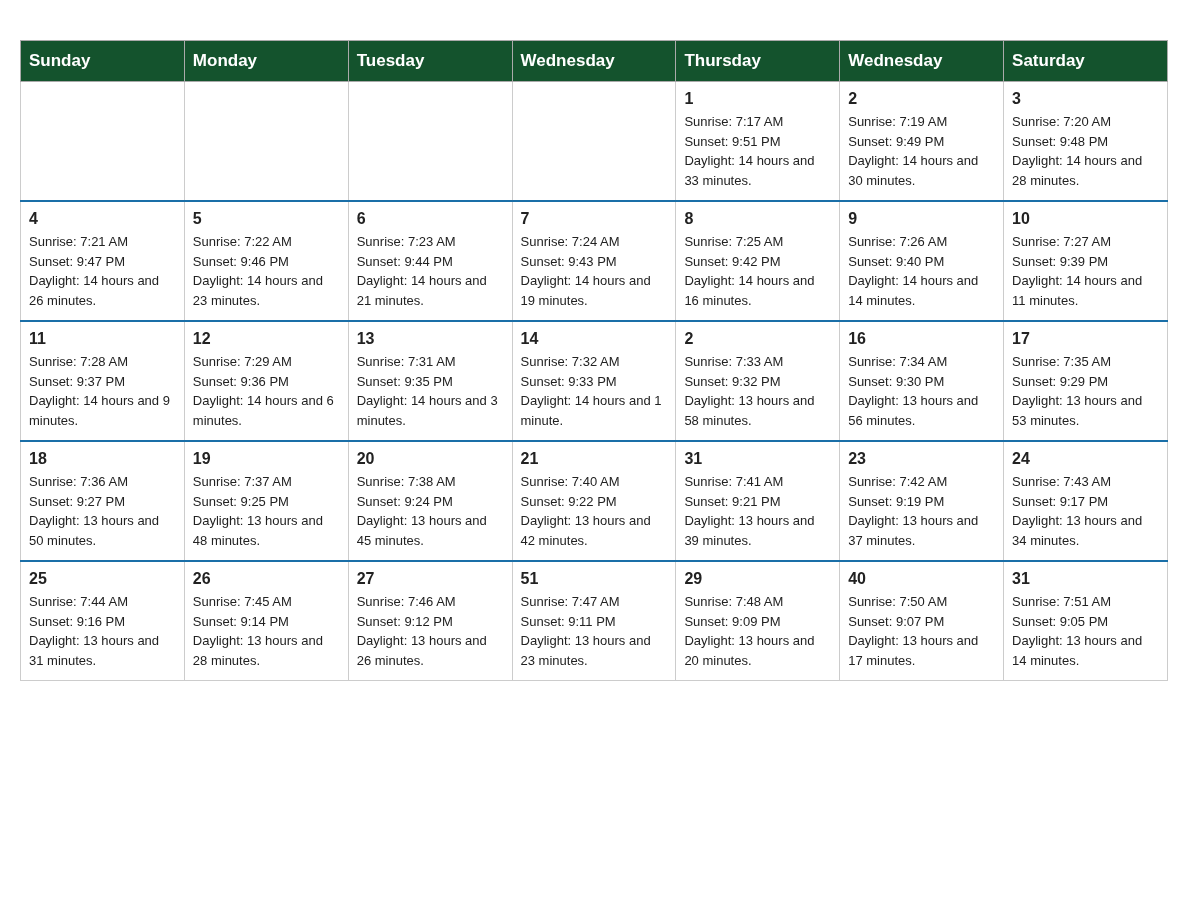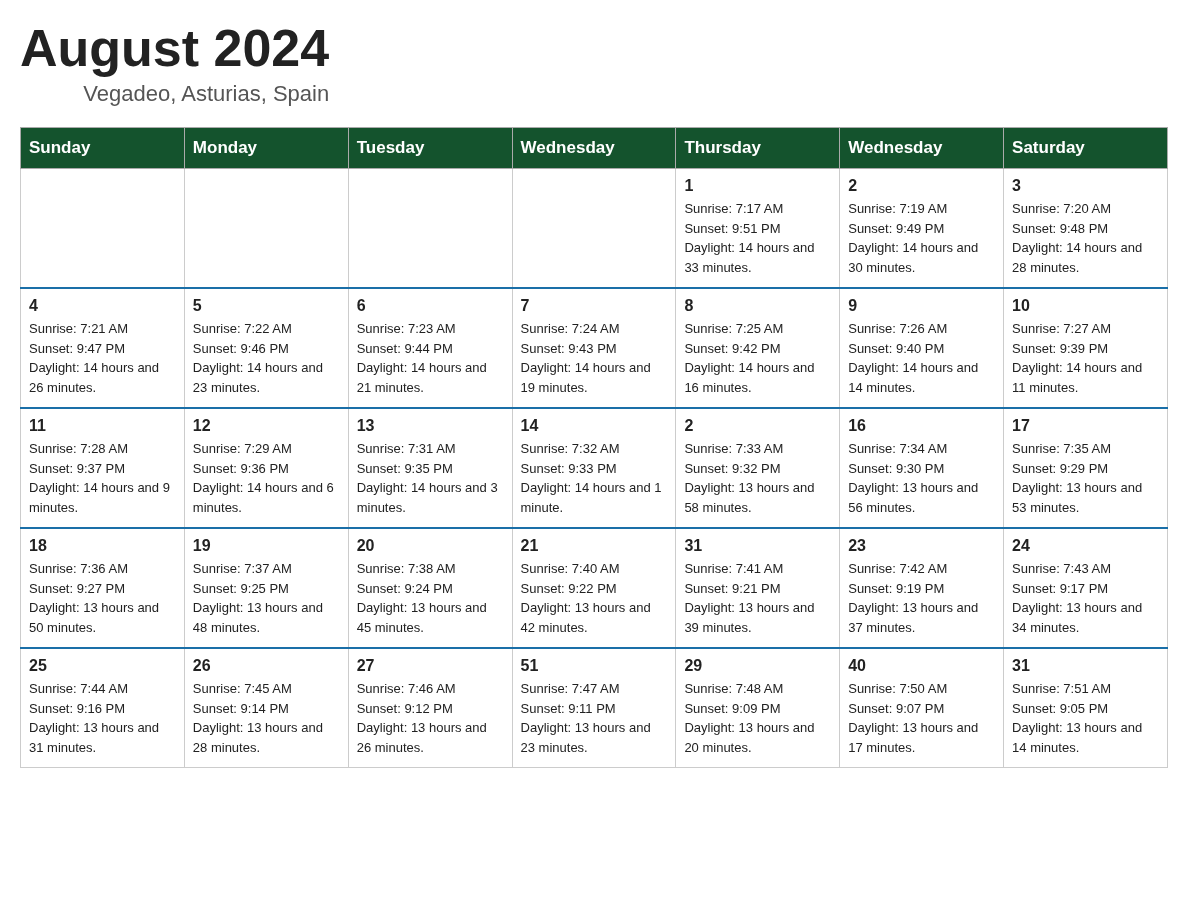--- a/index.html
+++ b/index.html
@@ -87,24 +87,20 @@
       background: #fff;
     }
     .row-separator td {
       border-top: 2px solid #1a6fa8;
     }
   </style>
 </head>
 <body>
 
 <div class="header">
-  <div class="title-block">
-    <div class="month-title">August 2024</div>
-    <div class="location-title">Vegadeo, Asturias, Spain</div>
-  </div>
 </div>
 
 <table class="calendar">
   <thead>
     <tr>
     <th>Sunday</th>
         <th>Monday</th>
         <th>Tuesday</th>
         <th>Wednesday</th>
         <th>Thursday</th>

